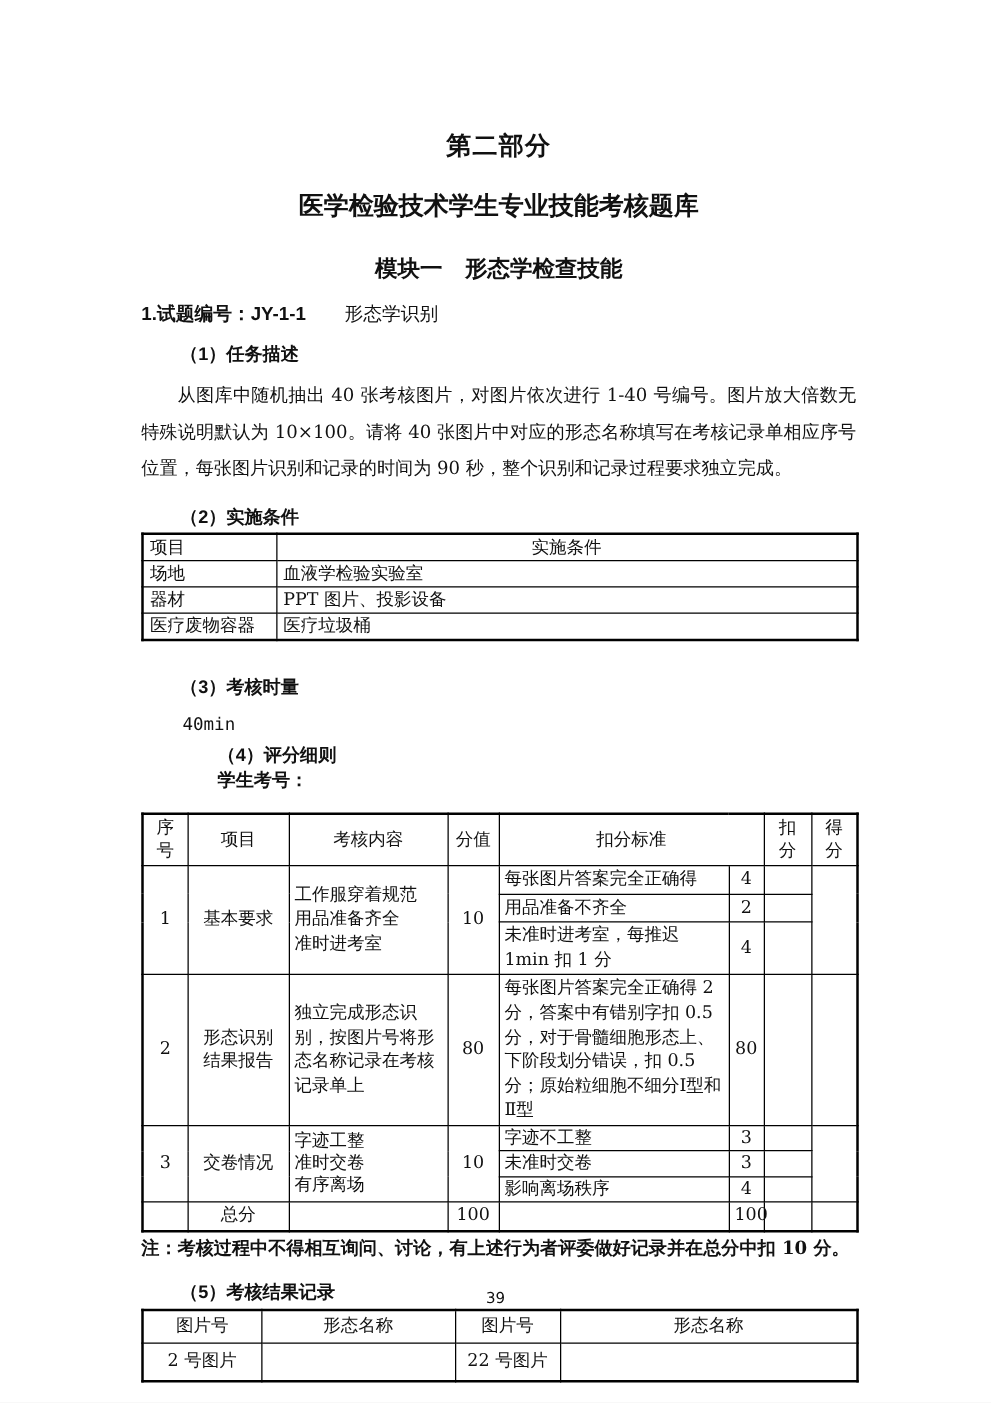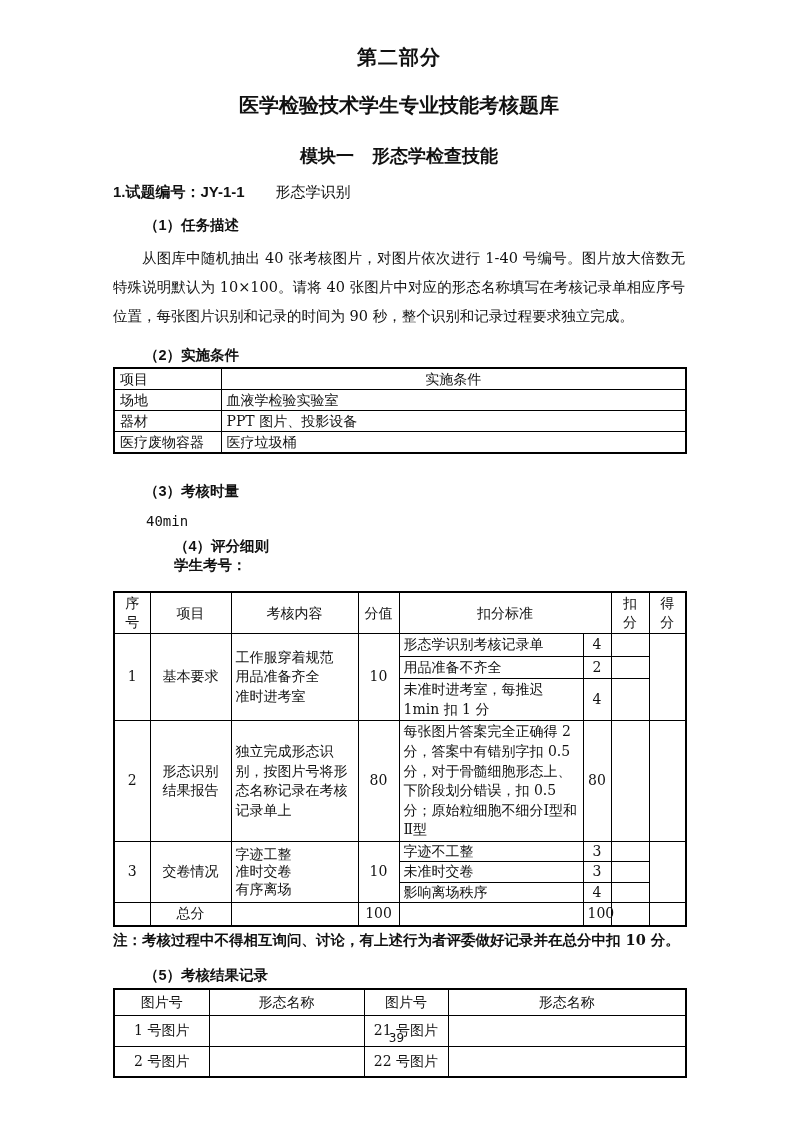--- a/index.html
+++ b/index.html
@@ -6,21 +6,21 @@
   html,body { background:#ffffff; }
   .page {
     width:793px; height:1122px; position:relative; margin:0 auto;
     background:#ffffff; outline:1px solid #e3e3e3;
     font-family:"DejaVu Serif","Liberation Serif",serif;
     color:#111; overflow:hidden;
   }
   .content { position:absolute; left:113px; top:0; width:572px; }
 
   .h-part {
-    margin-top:44px; text-align:center;
+    margin-top:103px; text-align:center;
     font-family:"Liberation Sans","DejaVu Sans",sans-serif;
     font-weight:700; font-size:20px; letter-spacing:1px;
   }
   .h-sub {
     margin-top:21px; text-align:center;
     font-family:"Liberation Sans","DejaVu Sans",sans-serif;
     font-weight:700; font-size:20px;
   }
   .h-module {
     margin-top:25px; text-align:center;
@@ -163,21 +163,21 @@
           </tr>
         </thead>
       <tbody>
           <tr>
             <td rowspan="3" class="c">1</td>
             <td rowspan="3" class="c pre">基本要求</td>
             <td rowspan="3" class="l pre">工作服穿着规范
 用品准备齐全
 准时进考室</td>
             <td rowspan="3" class="c">10</td>
-            <td class="l">形态学识别考核记录单</td>
+            <td class="l">每张图片答案完全正确得</td>
             <td class="c">4</td>
             <td class="c"></td>
             <td rowspan="3" class="c"></td>
           </tr>
           <tr>
             <td class="l">用品准备不齐全</td>
             <td class="c">2</td>
             <td class="c"></td>
           </tr>
           <tr>
@@ -243,26 +243,20 @@
       <thead>
           <tr>
             <th>图片号</th>
             <th>形态名称</th>
             <th>图片号</th>
             <th>形态名称</th>
           </tr>
         </thead>
       <tbody>
           <tr>
-            <td class="c">1 号图片</td>
-            <td class="c"></td>
-            <td class="c">21 号图片</td>
-            <td class="c"></td>
-          </tr>
-          <tr>
             <td class="c">2 号图片</td>
             <td class="c"></td>
             <td class="c">22 号图片</td>
             <td class="c"></td>
           </tr>
         </tbody>
     </table>
 
   </div>
   <div class="page-number">39</div>

